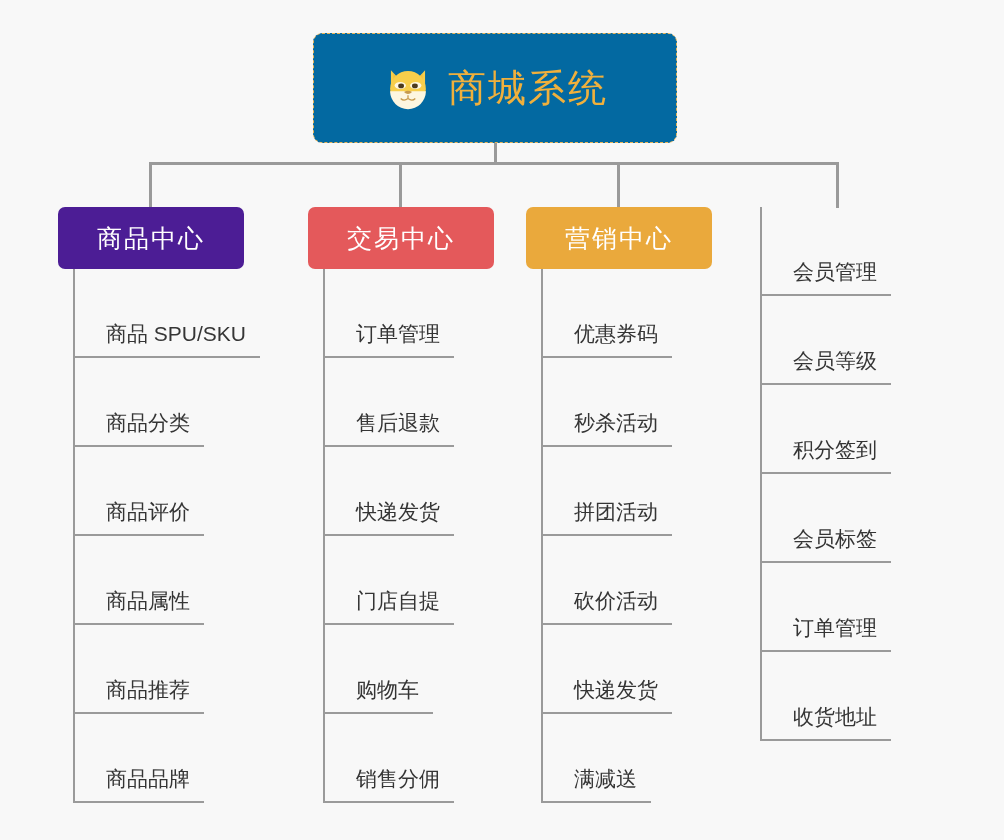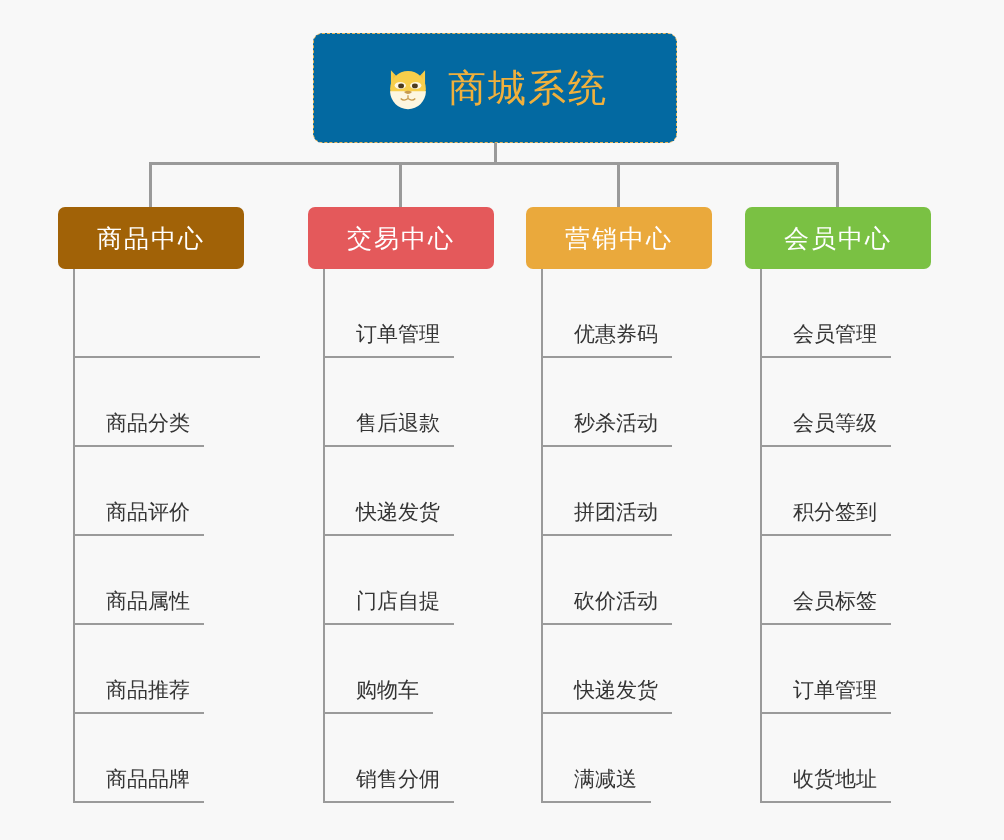--- a/index.html
+++ b/index.html
@@ -125,24 +125,25 @@
   </div>
 
   <div class="conn conn-stem"></div>
   <div class="conn conn-bus"></div>
   <div class="conn conn-drop" style="left:149px;"></div>
   <div class="conn conn-drop" style="left:399px;"></div>
   <div class="conn conn-drop" style="left:617px;"></div>
   <div class="conn conn-drop" style="left:836px;"></div>
 
   <div class="column" style="left:58px;width:186px;">
-    <div class="cat-header" style="background:#a16207;">商品中心</div>
-    <div class="leaf-list">
-      <div class="leaf-spine"></div>
-      <div class="leaf">
+    <div class="cat-header" style="background:#4c1d95;">商品中心</div>
+    <div class="leaf-list">
+      <div class="leaf-spine"></div>
+      <div class="leaf">
+          <span class="leaf-label" style="border-bottom: none;">商品 SPU/SKU</span>
           <div class="leaf-rule" style="width: 187.031px;"></div>
         </div>
       <div class="leaf">
           <span class="leaf-label" style="border-bottom: none;">商品分类</span>
           <div class="leaf-rule" style="width: 131px;"></div>
         </div>
       <div class="leaf">
           <span class="leaf-label" style="border-bottom: none;">商品评价</span>
           <div class="leaf-rule" style="width: 131px;"></div>
         </div>
@@ -217,21 +218,20 @@
           <div class="leaf-rule" style="width: 131px;"></div>
         </div>
       <div class="leaf">
           <span class="leaf-label" style="border-bottom: none;">满减送</span>
           <div class="leaf-rule" style="width: 110px;"></div>
         </div>
     </div>
   </div>
 
   <div class="column" style="left:745px;width:186px;">
-    <div class="cat-header" style="background:#7ac143;">会员中心</div>
     <div class="leaf-list">
       <div class="leaf-spine"></div>
       <div class="leaf">
           <span class="leaf-label" style="border-bottom: none;">会员管理</span>
           <div class="leaf-rule" style="width: 131px;"></div>
         </div>
       <div class="leaf">
           <span class="leaf-label" style="border-bottom: none;">会员等级</span>
           <div class="leaf-rule" style="width: 131px;"></div>
         </div>

